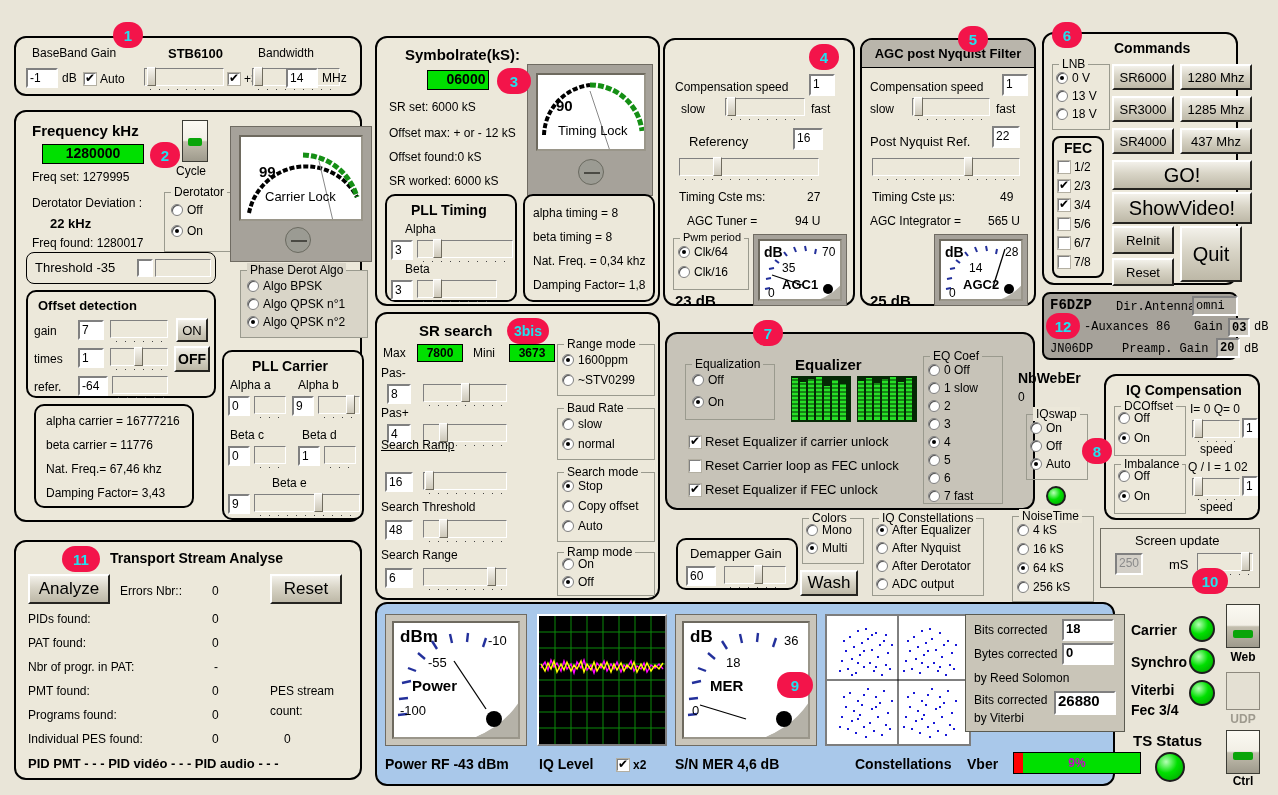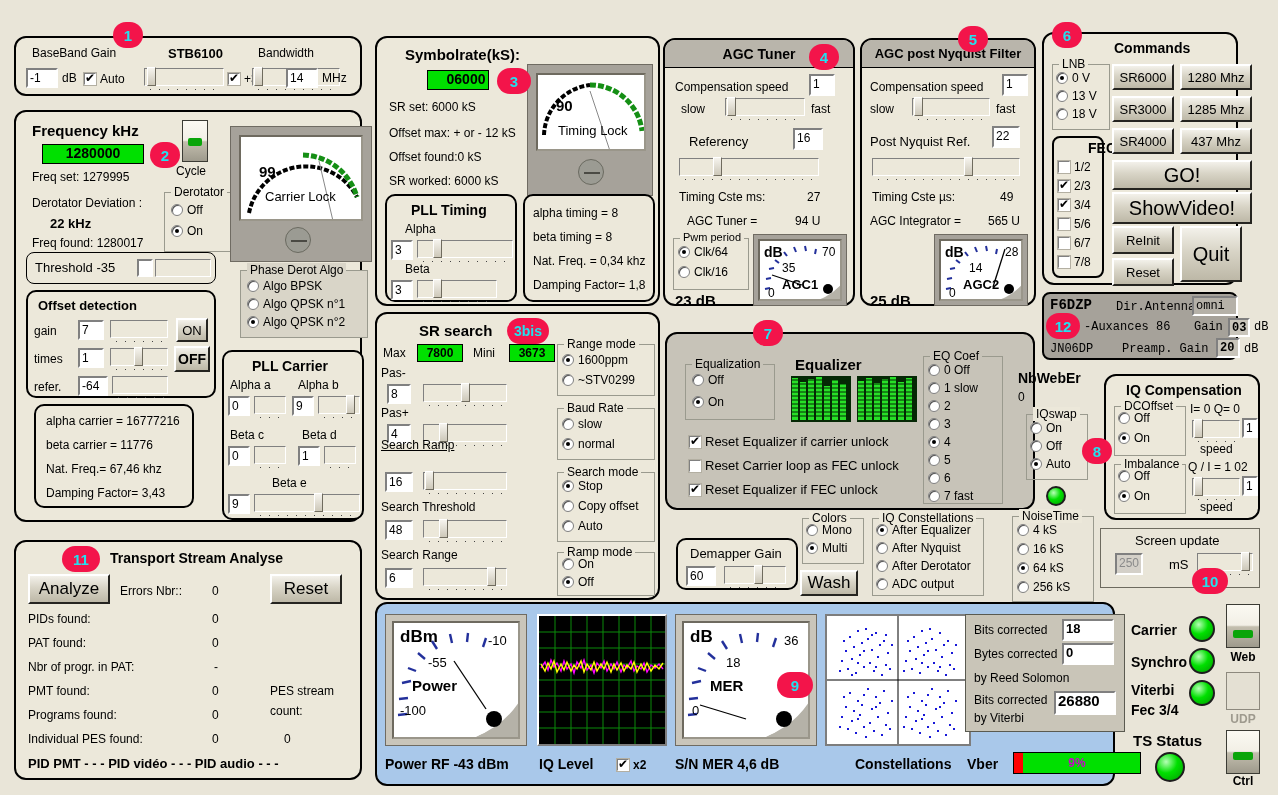--- a/index.html
+++ b/index.html
@@ -537,23 +537,20 @@
           <span>On</span>
         </div>
       <div class="radio on" style="left:4px;top:22px;">
           <span class="dot"></span>
           <span>Off</span>
         </div>
     </div>
   </div>
 
   <div class="panel" style="left:663px;top:38px;width:192px;height:268px;">
-    <div class="title-strip" style="left:0;top:0;width:188px;height:28px;border-radius:10px 10px 0 0;">
-      <span>AGC Tuner</span>
-    </div>
     <div class="badge" style="left:144px;top:4px;width:30px;">4</div>
 
     <div class="lbl" style="left:10px;top:40px;">Compensation speed</div>
     <div class="edit" style="left:144px;top:34px;width:26px;height:22px;">1</div>
     <div class="lbl" style="left:16px;top:62px;">slow</div>
     <div class="slider" style="left:60px;top:58px;width:80px;">
         <div class="trk"></div>
         <div class="thumb" style="left:2px;"></div>
         <div class="ticks"></div>
       </div>
@@ -844,21 +841,21 @@
           <span class="dot"></span>
           <span>13 V</span>
         </div>
       <div class="radio" style="left:3px;top:42px;">
           <span class="dot"></span>
           <span>18 V</span>
         </div>
     </div>
 
     <div class="gbox" style="left:8px;top:102px;width:52px;height:142px;border-radius:8px;border-width:2px;border-color:#000;">
-      <div class="lbl b" style="left:10px;top:2px;font-size:14px;margin-left:24px;">FEC</div>
+      <div class="lbl b" style="left:10px;top:2px;font-size:14px;">FEC</div>
       <div class="check" style="left:4px;top:22px;">
           <span class="bx"></span>
           <span>1/2</span>
         </div>
       <div class="check on" style="left:4px;top:41px;">
           <span class="bx"></span>
           <span>2/3</span>
         </div>
       <div class="check on" style="left:4px;top:60px;">
           <span class="bx"></span>

